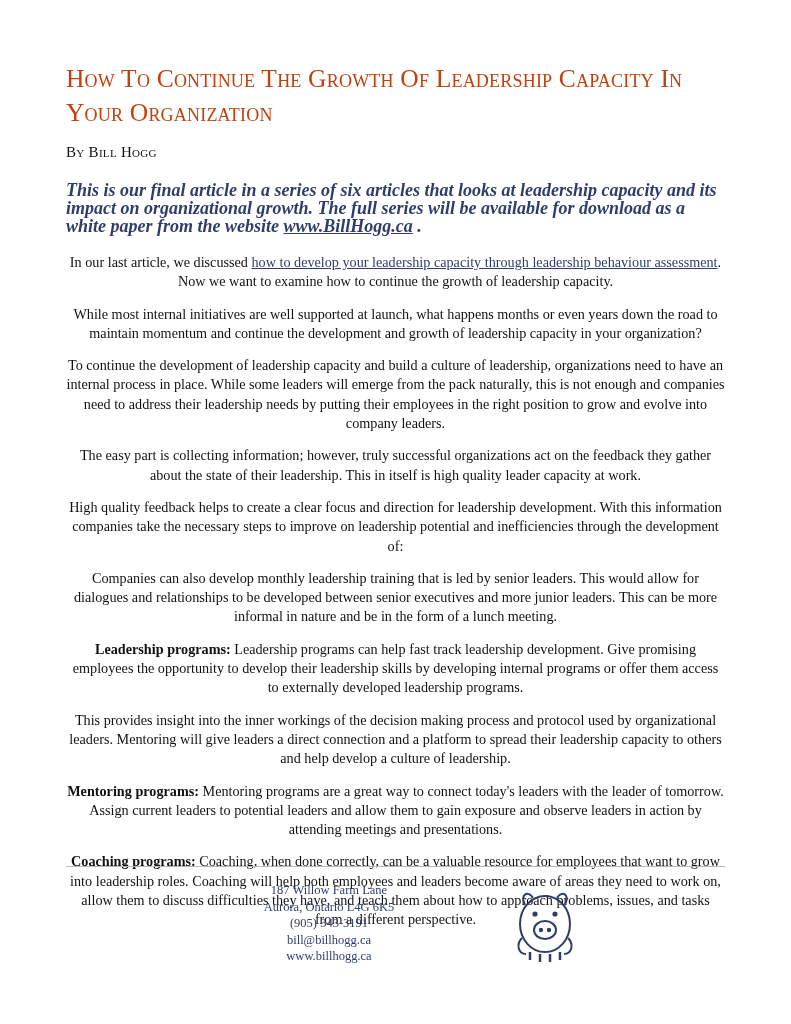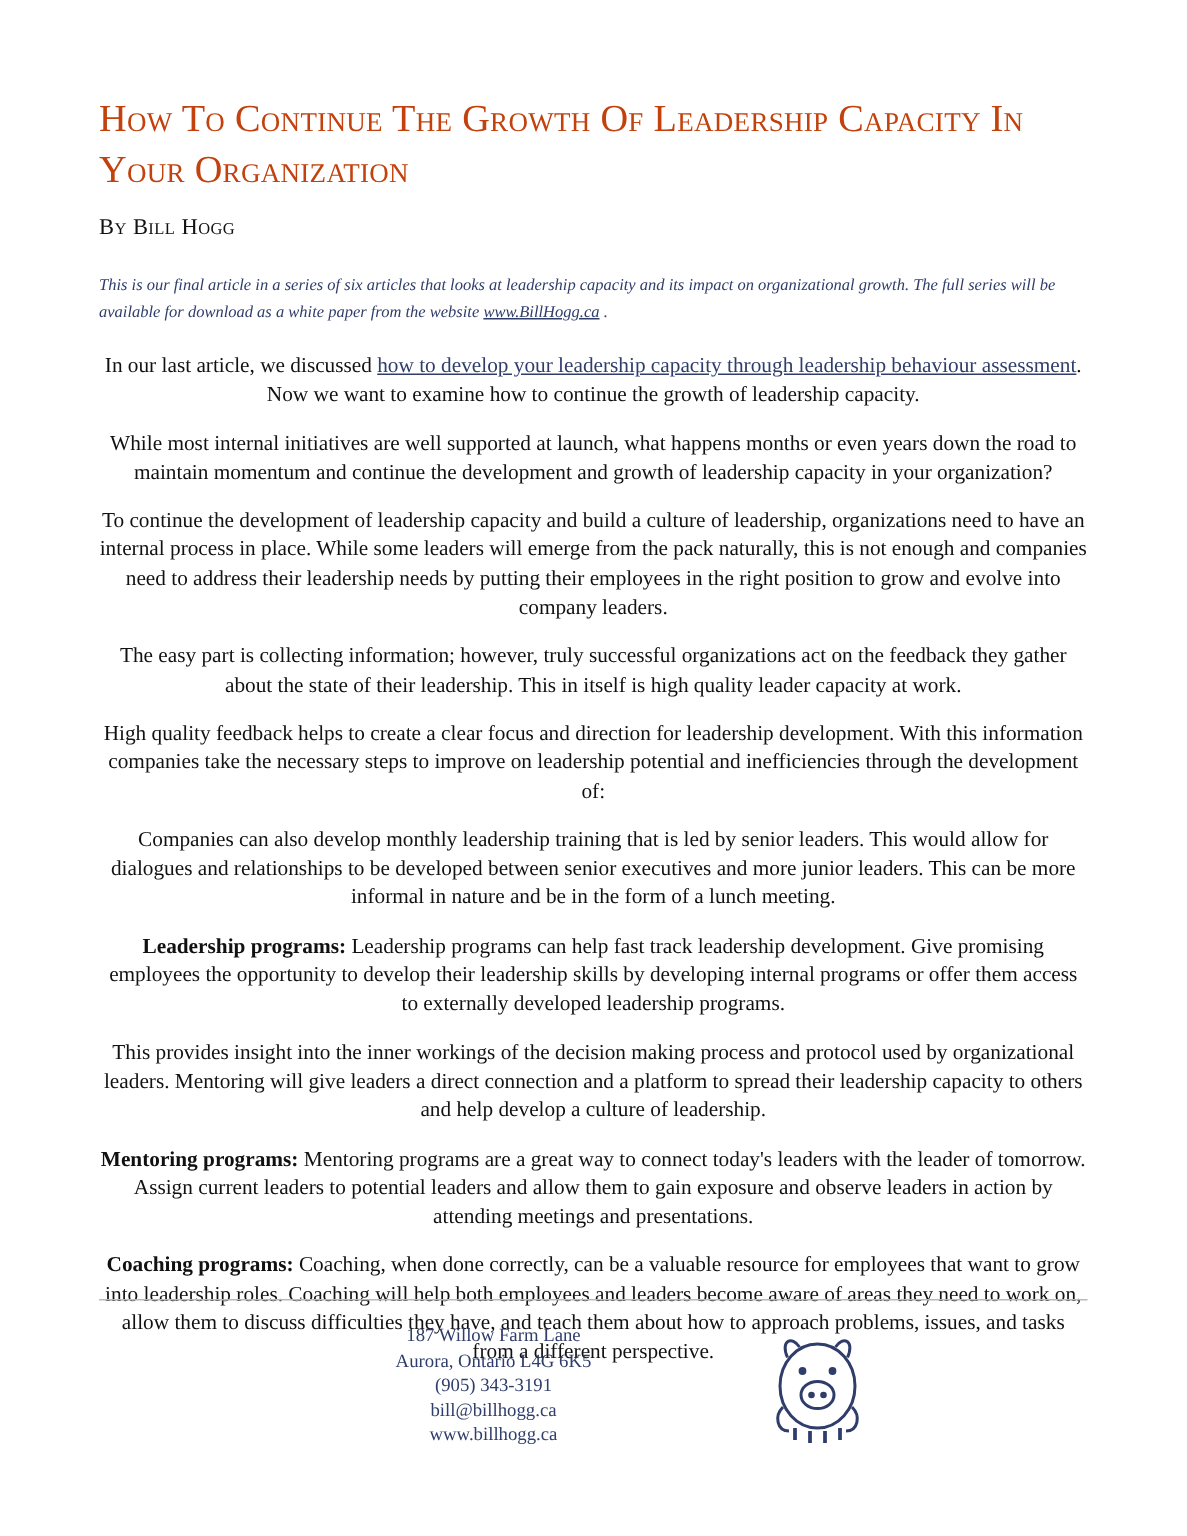--- a/index.html
+++ b/index.html
@@ -35,24 +35,25 @@
   }
   .byline {
     font-size: 15px;
     font-variant: small-caps;
     letter-spacing: 0.3px;
     color: #111;
     margin: 0 0 20px 0;
   }
   .intro-note {
     font-style: italic;
-    font-size: 11px;
+    font-size: 18px;
     line-height: 18px;
     color: #2f3d6b;
     margin: 0 0 18px 0;
+    font-weight: bold;
   }
   .intro-note a,
   .inline-link {
     color: #2f3d6b;
     text-decoration: underline;
   }
   p.body {
     font-size: 14.2px;
     line-height: 19.3px;
     margin: 0 0 13px 0;

